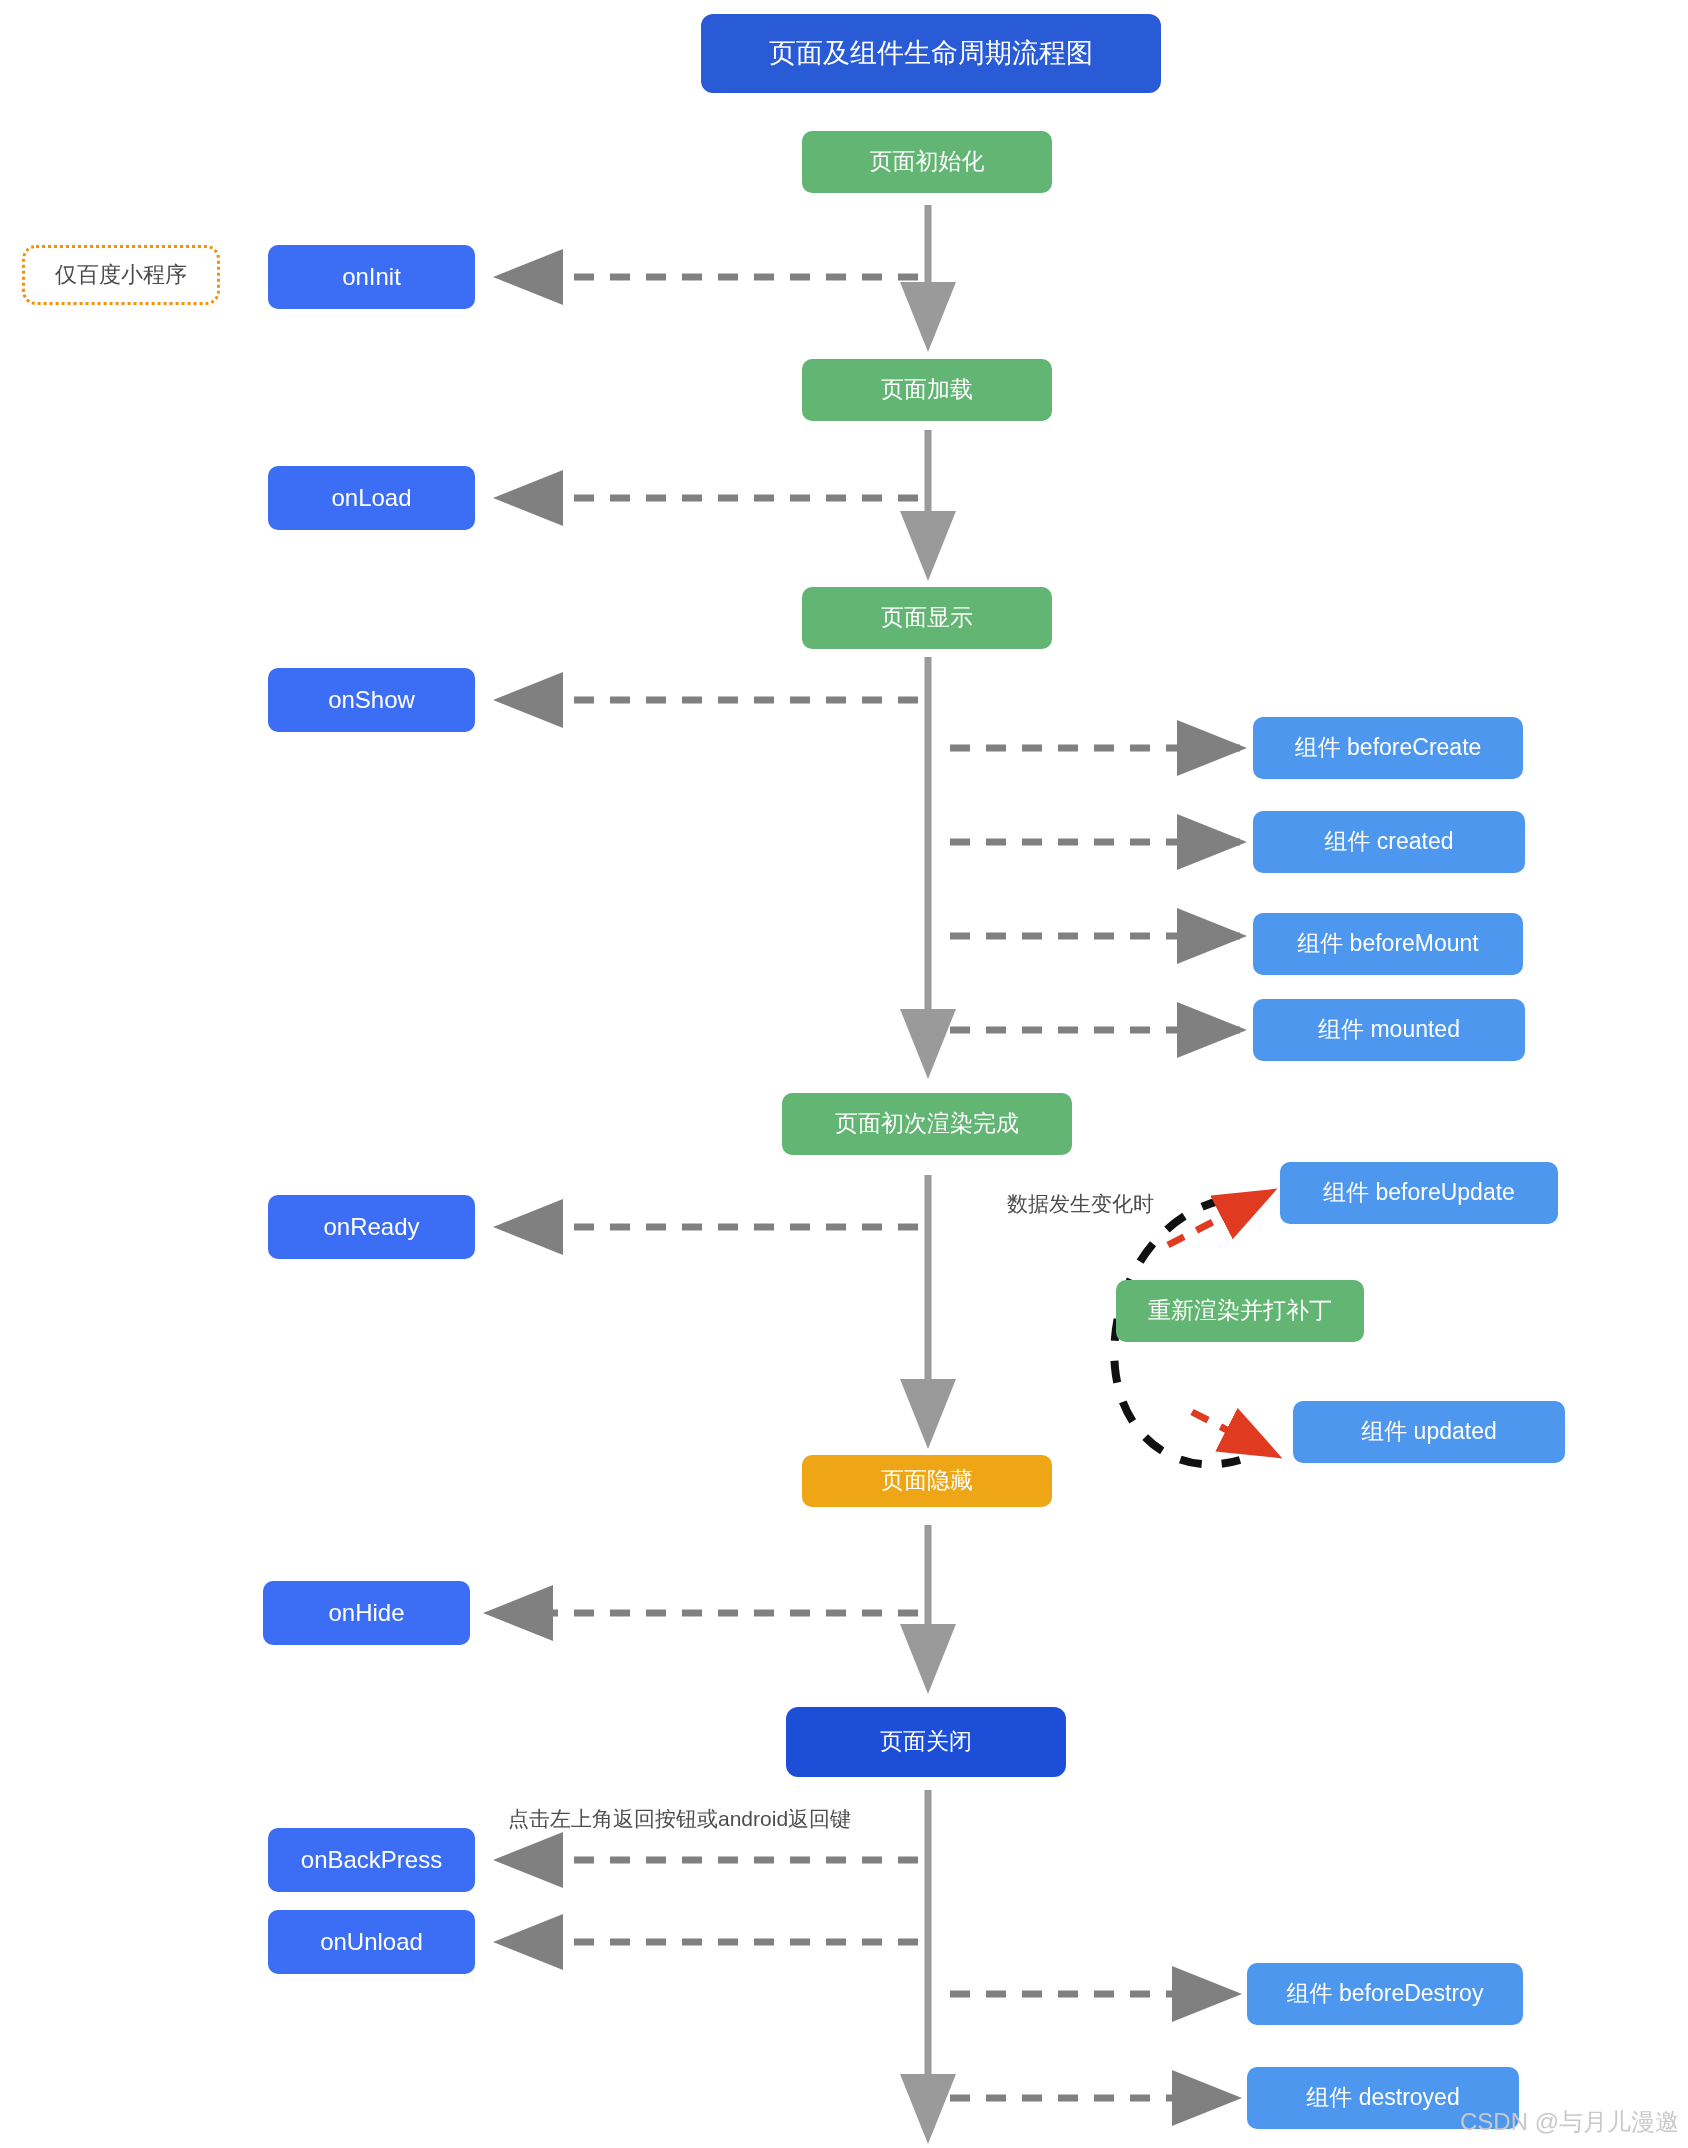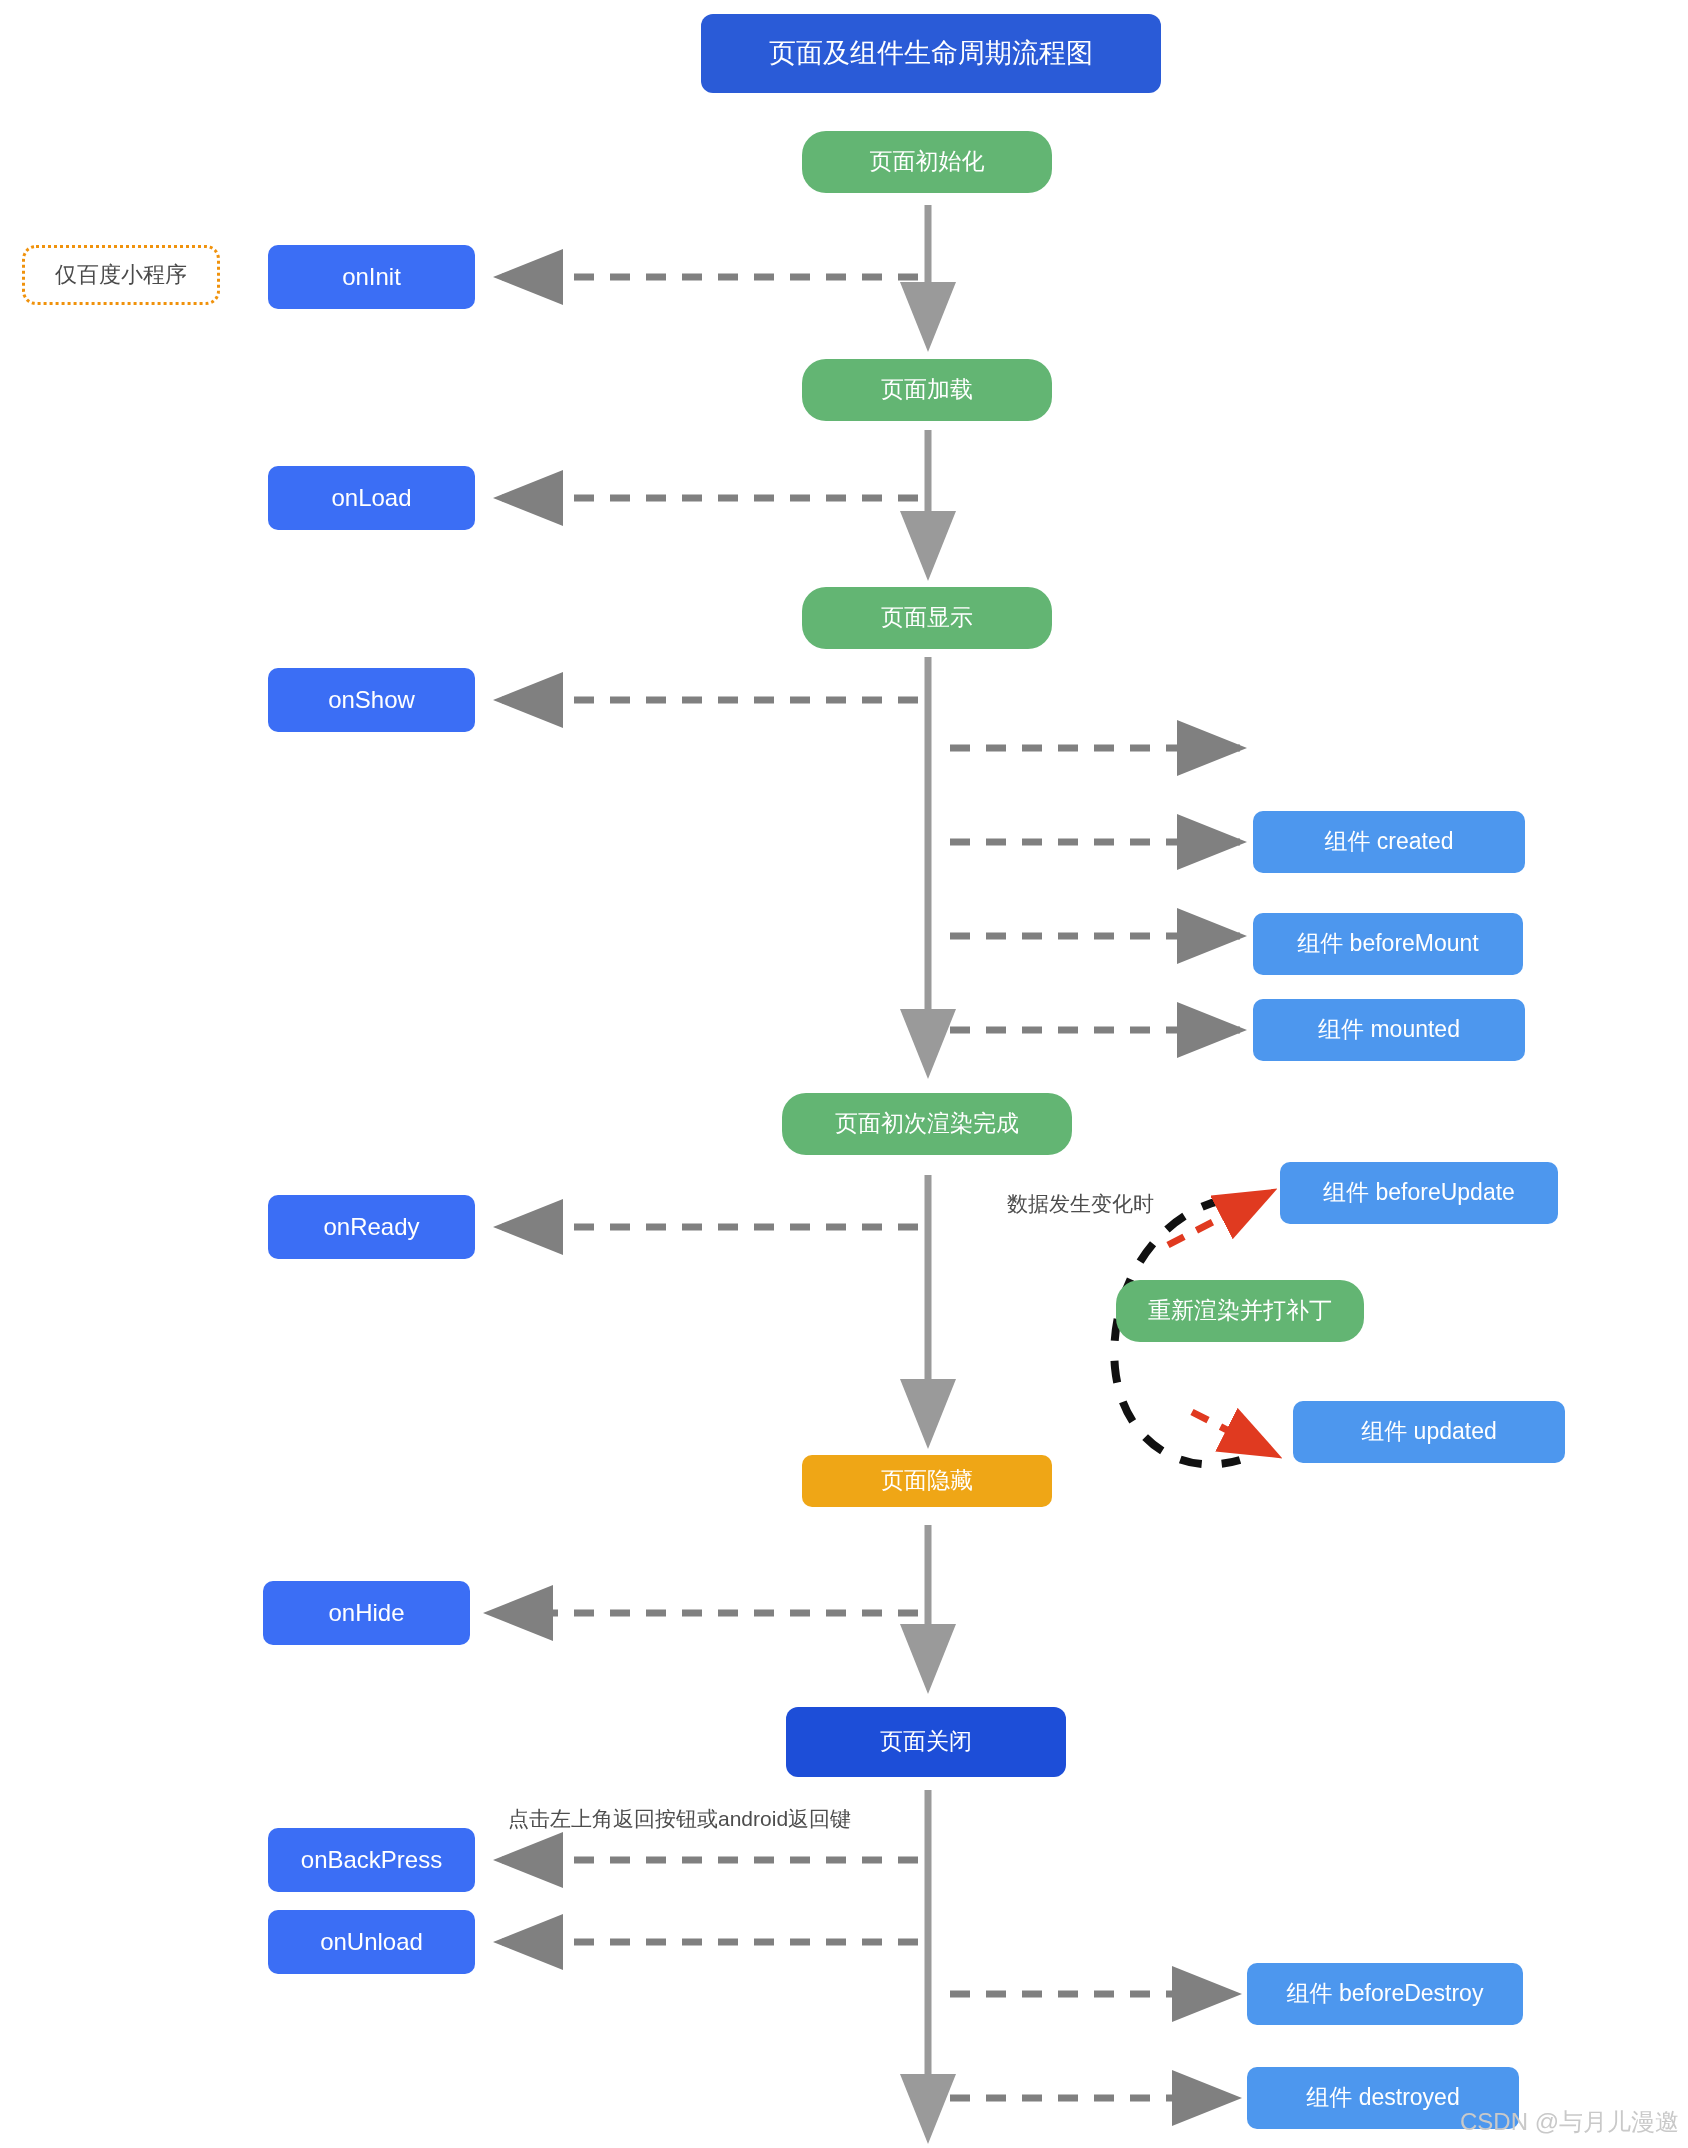--- a/index.html
+++ b/index.html
@@ -32,21 +32,21 @@
     border-radius: 10px;
     line-height: 1.2;
     padding: 0 10px;
     white-space: nowrap;
   }
   .node.title {
     background: #2a5bd7;
     font-size: 27px;
     border-radius: 12px;
   }
-  .node.green   { background: #63b573; font-size: 23px; border-radius: 24px; }
+  .node.green   { background: #63b573; font-size: 23px; }
   .node.orange  { background: #efa616; font-size: 23px; }
   .node.red     { background: #1d4ed8; font-size: 23px; border-radius: 12px; }
   .node.blue    { background: #3b6ef5; font-size: 24px; }
   .node.lightblue { background: #4d97ee; font-size: 23px; }
   .node.note {
     background: #ffffff;
     color: #4a4a4a;
     border: 3px dotted #f0920c;
     border-radius: 14px;
     font-size: 22px;
@@ -141,20 +141,21 @@
   <div class="node blue" style="left:268px; top:668px; width:207px; height:64px;">onShow</div>
 
   <div class="node blue" style="left:268px; top:1195px; width:207px; height:64px;">onReady</div>
 
   <div class="node blue" style="left:263px; top:1581px; width:207px; height:64px;">onHide</div>
 
   <div class="node blue" style="left:268px; top:1828px; width:207px; height:64px;">onBackPress</div>
 
   <div class="node blue" style="left:268px; top:1910px; width:207px; height:64px;">onUnload</div>
 
+  <div class="node lightblue" style="left:1253px; top:717px; width:270px; height:62px;">组件 beforeCreate</div>
 
   <div class="node lightblue" style="left:1253px; top:811px; width:272px; height:62px;">组件 created</div>
 
   <div class="node lightblue" style="left:1253px; top:905px; width:270px; height:62px;margin-top:8px;">组件 beforeMount</div>
 
   <div class="node lightblue" style="left:1280px; top:1162px; width:278px; height:62px;">组件 beforeUpdate</div>
 
   <div class="node lightblue" style="left:1253px; top:999px; width:272px; height:62px;">组件 mounted</div>
 
   <div class="node lightblue" style="left:1293px; top:1401px; width:272px; height:62px;">组件 updated</div>

